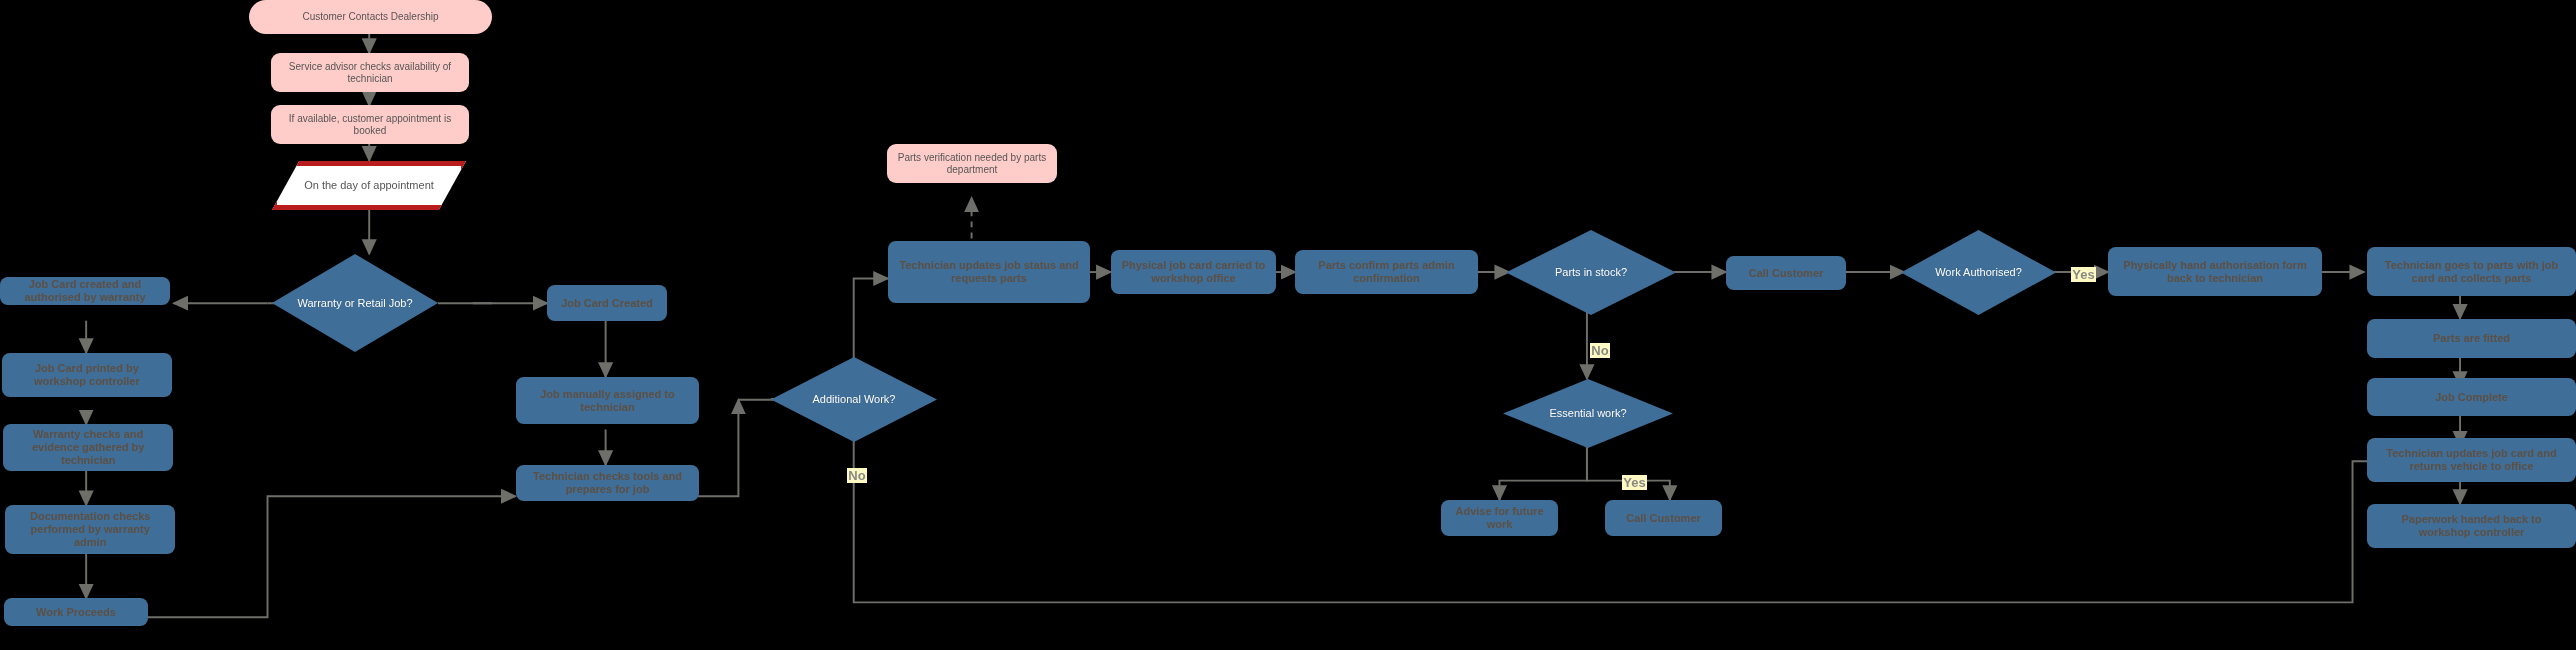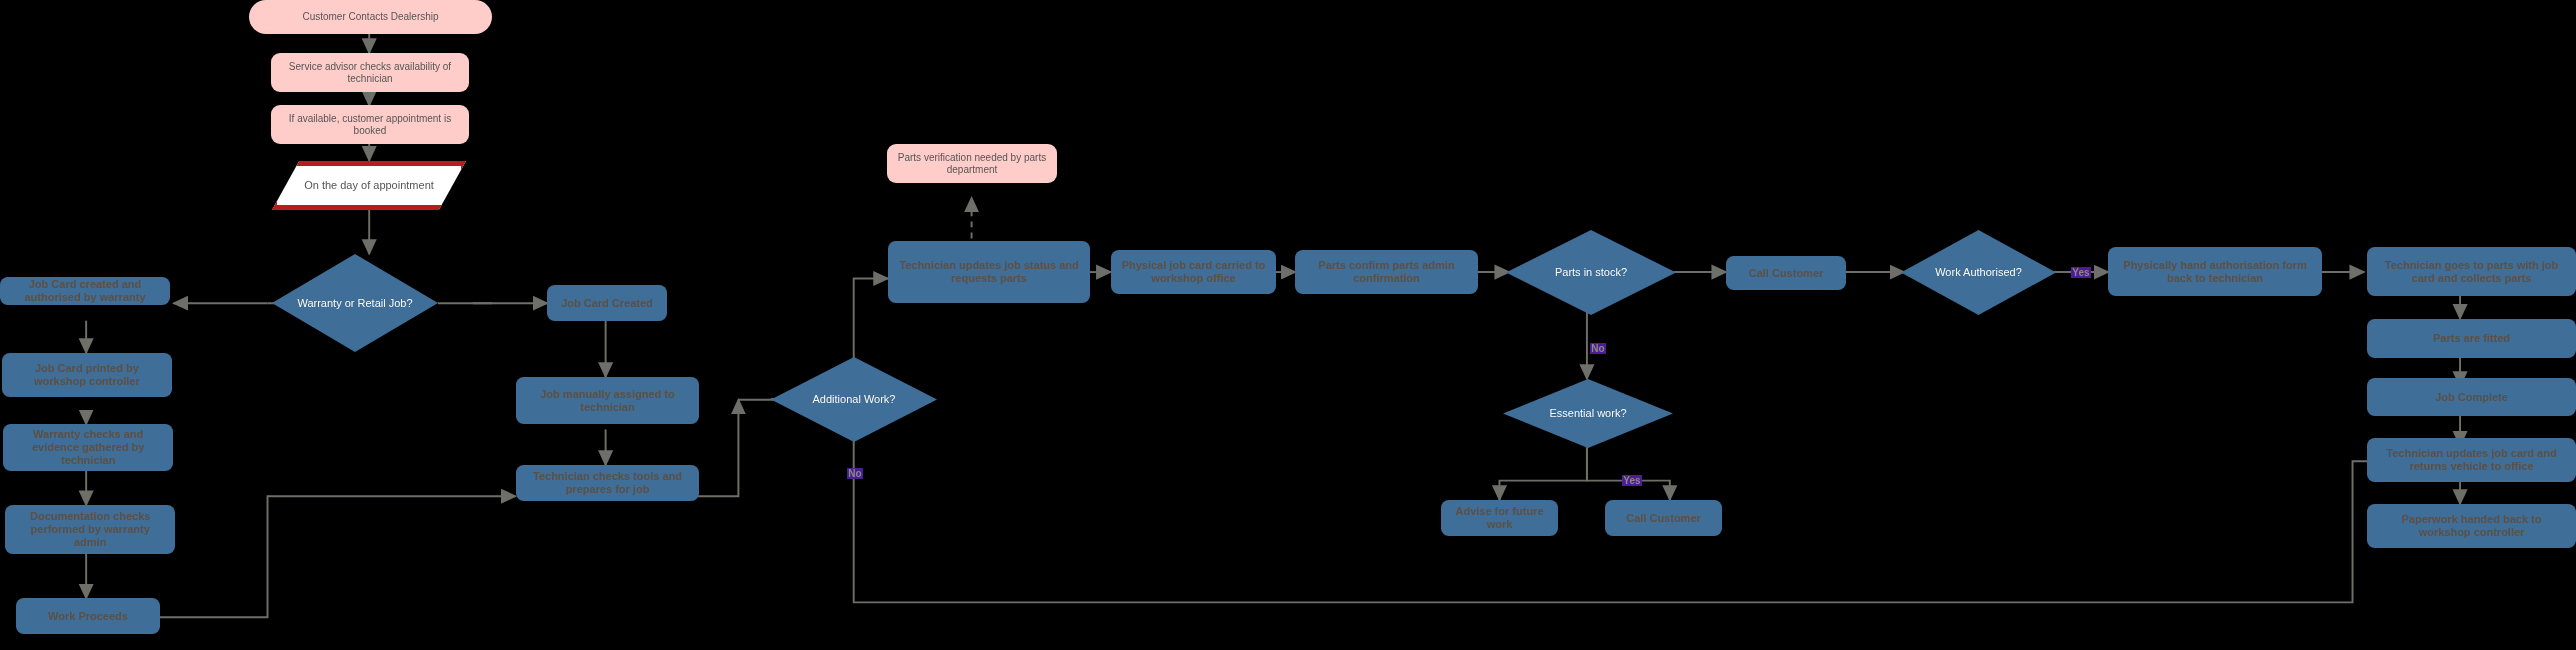--- a/index.html
+++ b/index.html
@@ -19,21 +19,21 @@
   
   .paralle{background:#ffffff;color:#555555;border:5px solid #b91c1c;font-size:11px;
            -webkit-clip-path:polygon(14% 0,100% 0,86% 100%,0 100%);clip-path:polygon(14% 0,100% 0,86% 100%,0 100%);}
 
   
   .diamond{color:#ffffff;font-size:11px;font-weight:500;background:transparent;}
   .diamond .dshape{position:absolute;left:0;top:0;width:100%;height:100%;background:#3f6f99;
         -webkit-clip-path:polygon(50% 0,100% 50%,50% 100%,0 50%);clip-path:polygon(50% 0,100% 50%,50% 100%,0 50%);}
   .diamond .dlabel{position:relative;z-index:2;text-shadow:0 0 1.3px rgba(0,0,0,.25);}
 
-  .elabel{position:absolute;color:#8a8a84;font-size:10px;font-weight:600;background:#4c1d95;padding:0 1.3px;}
+  .elabel{position:absolute;color:#8a8a84;font-size:13px;font-weight:600;background:#fef9c3;padding:0 1.3px;}
 </style>
 </head>
 <body>
 
 <div id="canvas">
 
   <svg id="edges" viewBox="0 0 3977 1005">
     <defs>
       <marker id="ah" markerWidth="9" markerHeight="9" refX="7.6" refY="4.5" orient="auto">
         <path d="M0,0.6 L8.4,4.5 L0,8.4 z" fill="#6f6f69"></path>
@@ -138,21 +138,21 @@
   </div>
 
   <div class="node blue" style="left:3.2px;top:424px;width:170px;height:47px;">
     <span>Warranty checks and evidence gathered by technician</span>
   </div>
 
   <div class="node blue" style="left:5.2px;top:505px;width:170px;height:49px;">
     <span>Documentation checks performed by warranty admin</span>
   </div>
 
-  <div class="node blue" style="left:16px;top:598px;width:144px;height:36px;justify-content:center;">
+  <div class="node blue" style="left:4px;top:598px;width:144px;height:28px;justify-content:center;">
     <span>Work Proceeds</span>
   </div>
 
   <div class="node blue" style="left:547px;top:285px;width:120px;height:36px;">
     <span>Job Card Created</span>
   </div>
 
   <div class="node blue" style="left:516px;top:377px;width:183px;height:47px;">
     <span>Job manually assigned to technician</span>
   </div>

